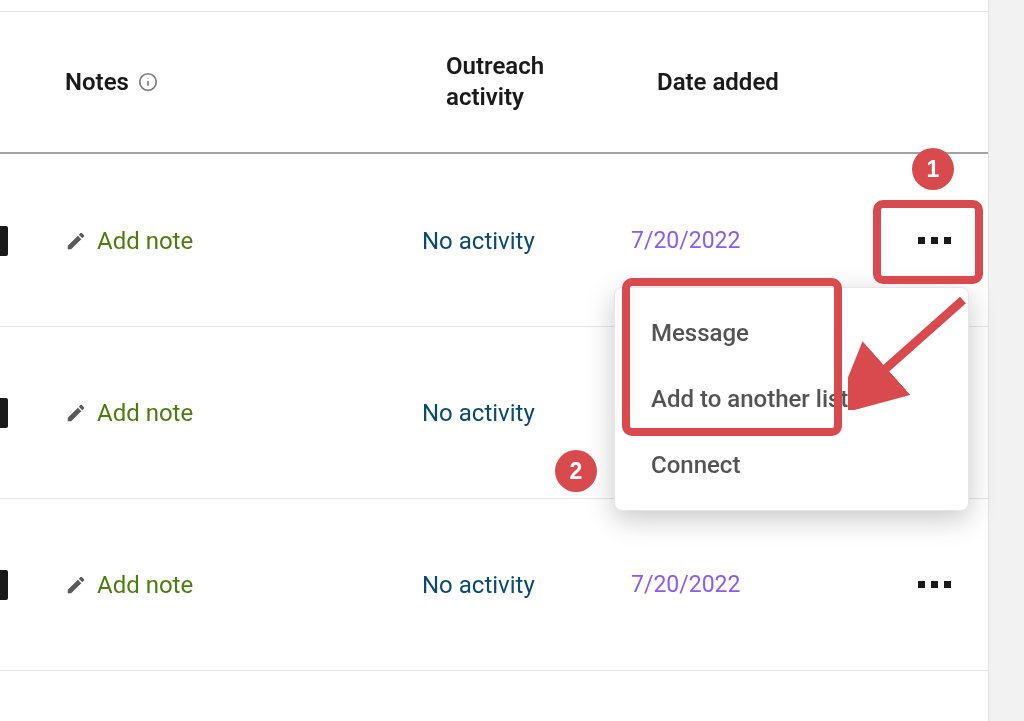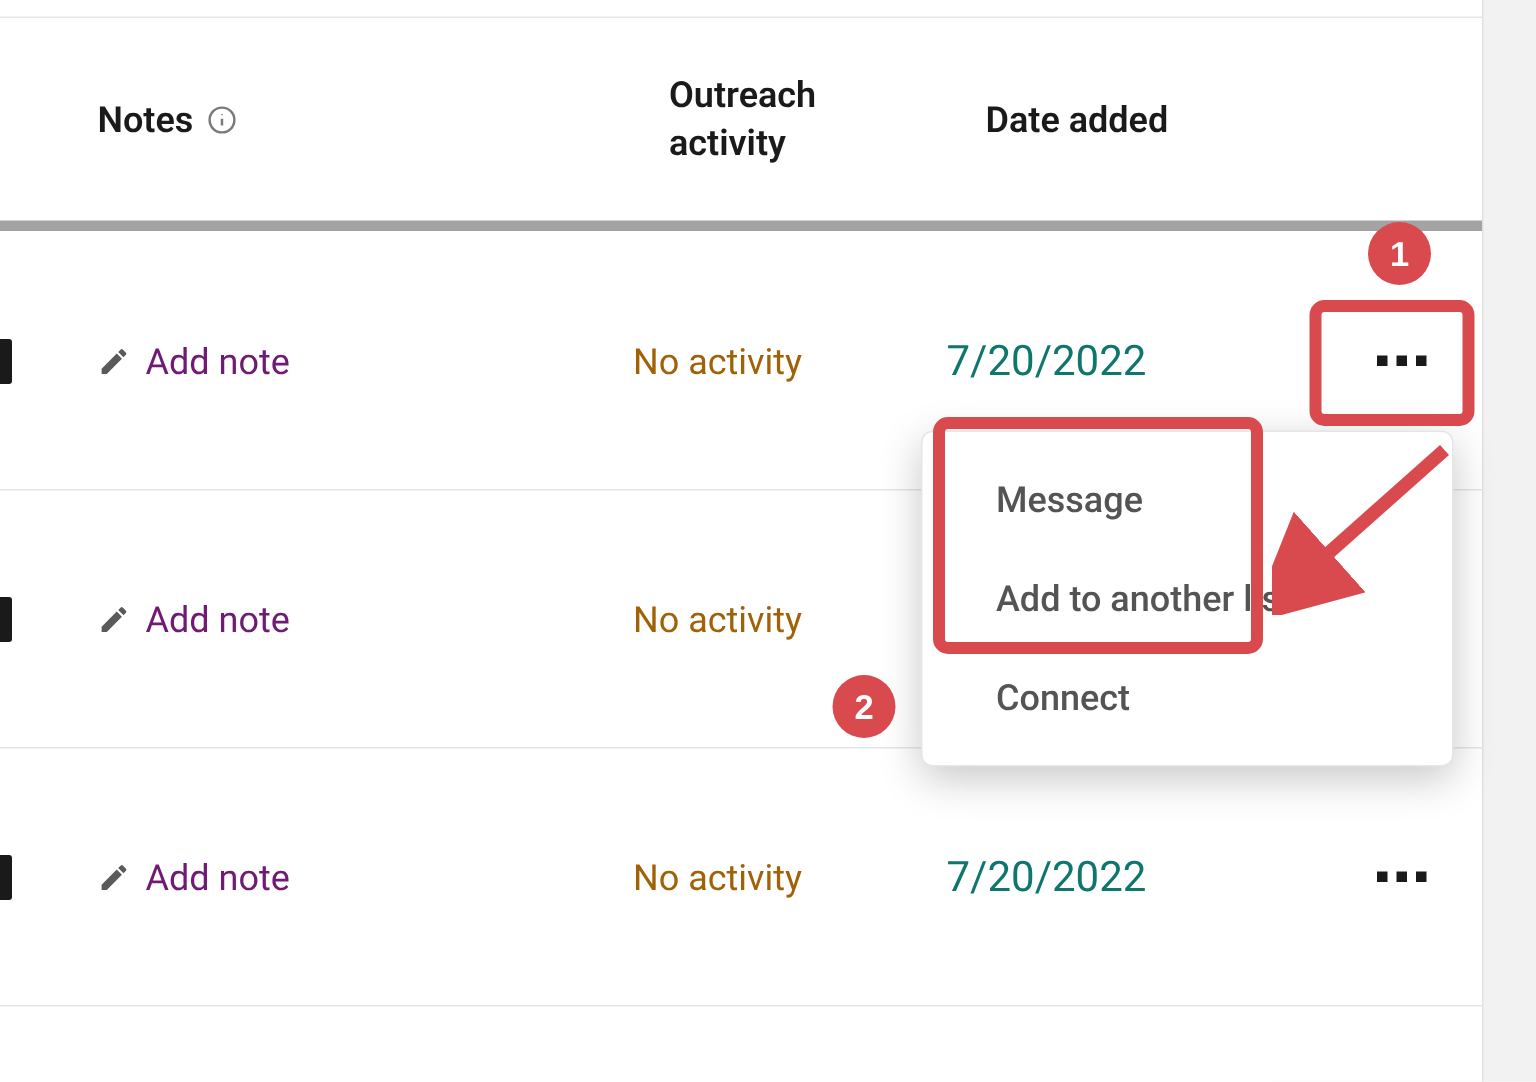--- a/index.html
+++ b/index.html
@@ -43,21 +43,21 @@
       height: 1px;
       background: #e5e5e5;
     }
 
     .header-row {
       position: absolute;
       top: 12px;
       left: 0;
       right: 0;
       height: 142px;
-      border-bottom: 7px solid #a3a3a3;
+      border-bottom: 2px solid #a3a3a3;
       display: flex;
       align-items: center;
     }
 
     .header-cell {
       font-size: 24px;
       font-weight: 600;
       color: #1a1a1a;
       display: flex;
       align-items: center;
@@ -116,46 +116,46 @@
       border-bottom-right-radius: 2px;
     }
 
     .add-note {
       position: absolute;
       left: 65px;
       display: flex;
       align-items: center;
       gap: 10px;
       font-size: 24px;
-      color: #701a75;
+      color: #4d7c0f;
       cursor: pointer;
     }
 
     .pencil-icon {
       width: 22px;
       height: 22px;
     }
     .pencil-icon svg {
       width: 22px;
       height: 22px;
       fill: #5a5a5a;
     }
 
     .activity-cell {
       position: absolute;
       left: 422px;
       font-size: 24px;
-      color: #a16207;
+      color: #0c4a6e;
     }
 
     .date-cell {
       position: absolute;
       left: 631px;
-      font-size: 28px;
-      color: #0f766e;
+      font-size: 23px;
+      color: #8b5cf6;
     }
 
     .more-btn {
       position: absolute;
       right: 30px;
       top: 50%;
       transform: translateY(-50%);
       width: 48px;
       height: 48px;
       display: flex;
@@ -184,21 +184,21 @@
       width: 355px;
       background: #fff;
       border: 1px solid #e6e6e6;
       border-radius: 8px;
       box-shadow: 0 8px 28px rgba(0,0,0,0.22);
       z-index: 10;
       padding: 12px 0;
     }
 
     .dropdown-item {
-      padding: 19px 49px;
+      padding: 19px 36px;
       font-size: 24px;
       color: #545454;
       cursor: pointer;
       font-weight: 500;
     }
 
     
     .annotation-box {
       position: absolute;
       border: 8px solid #d94a4e;

